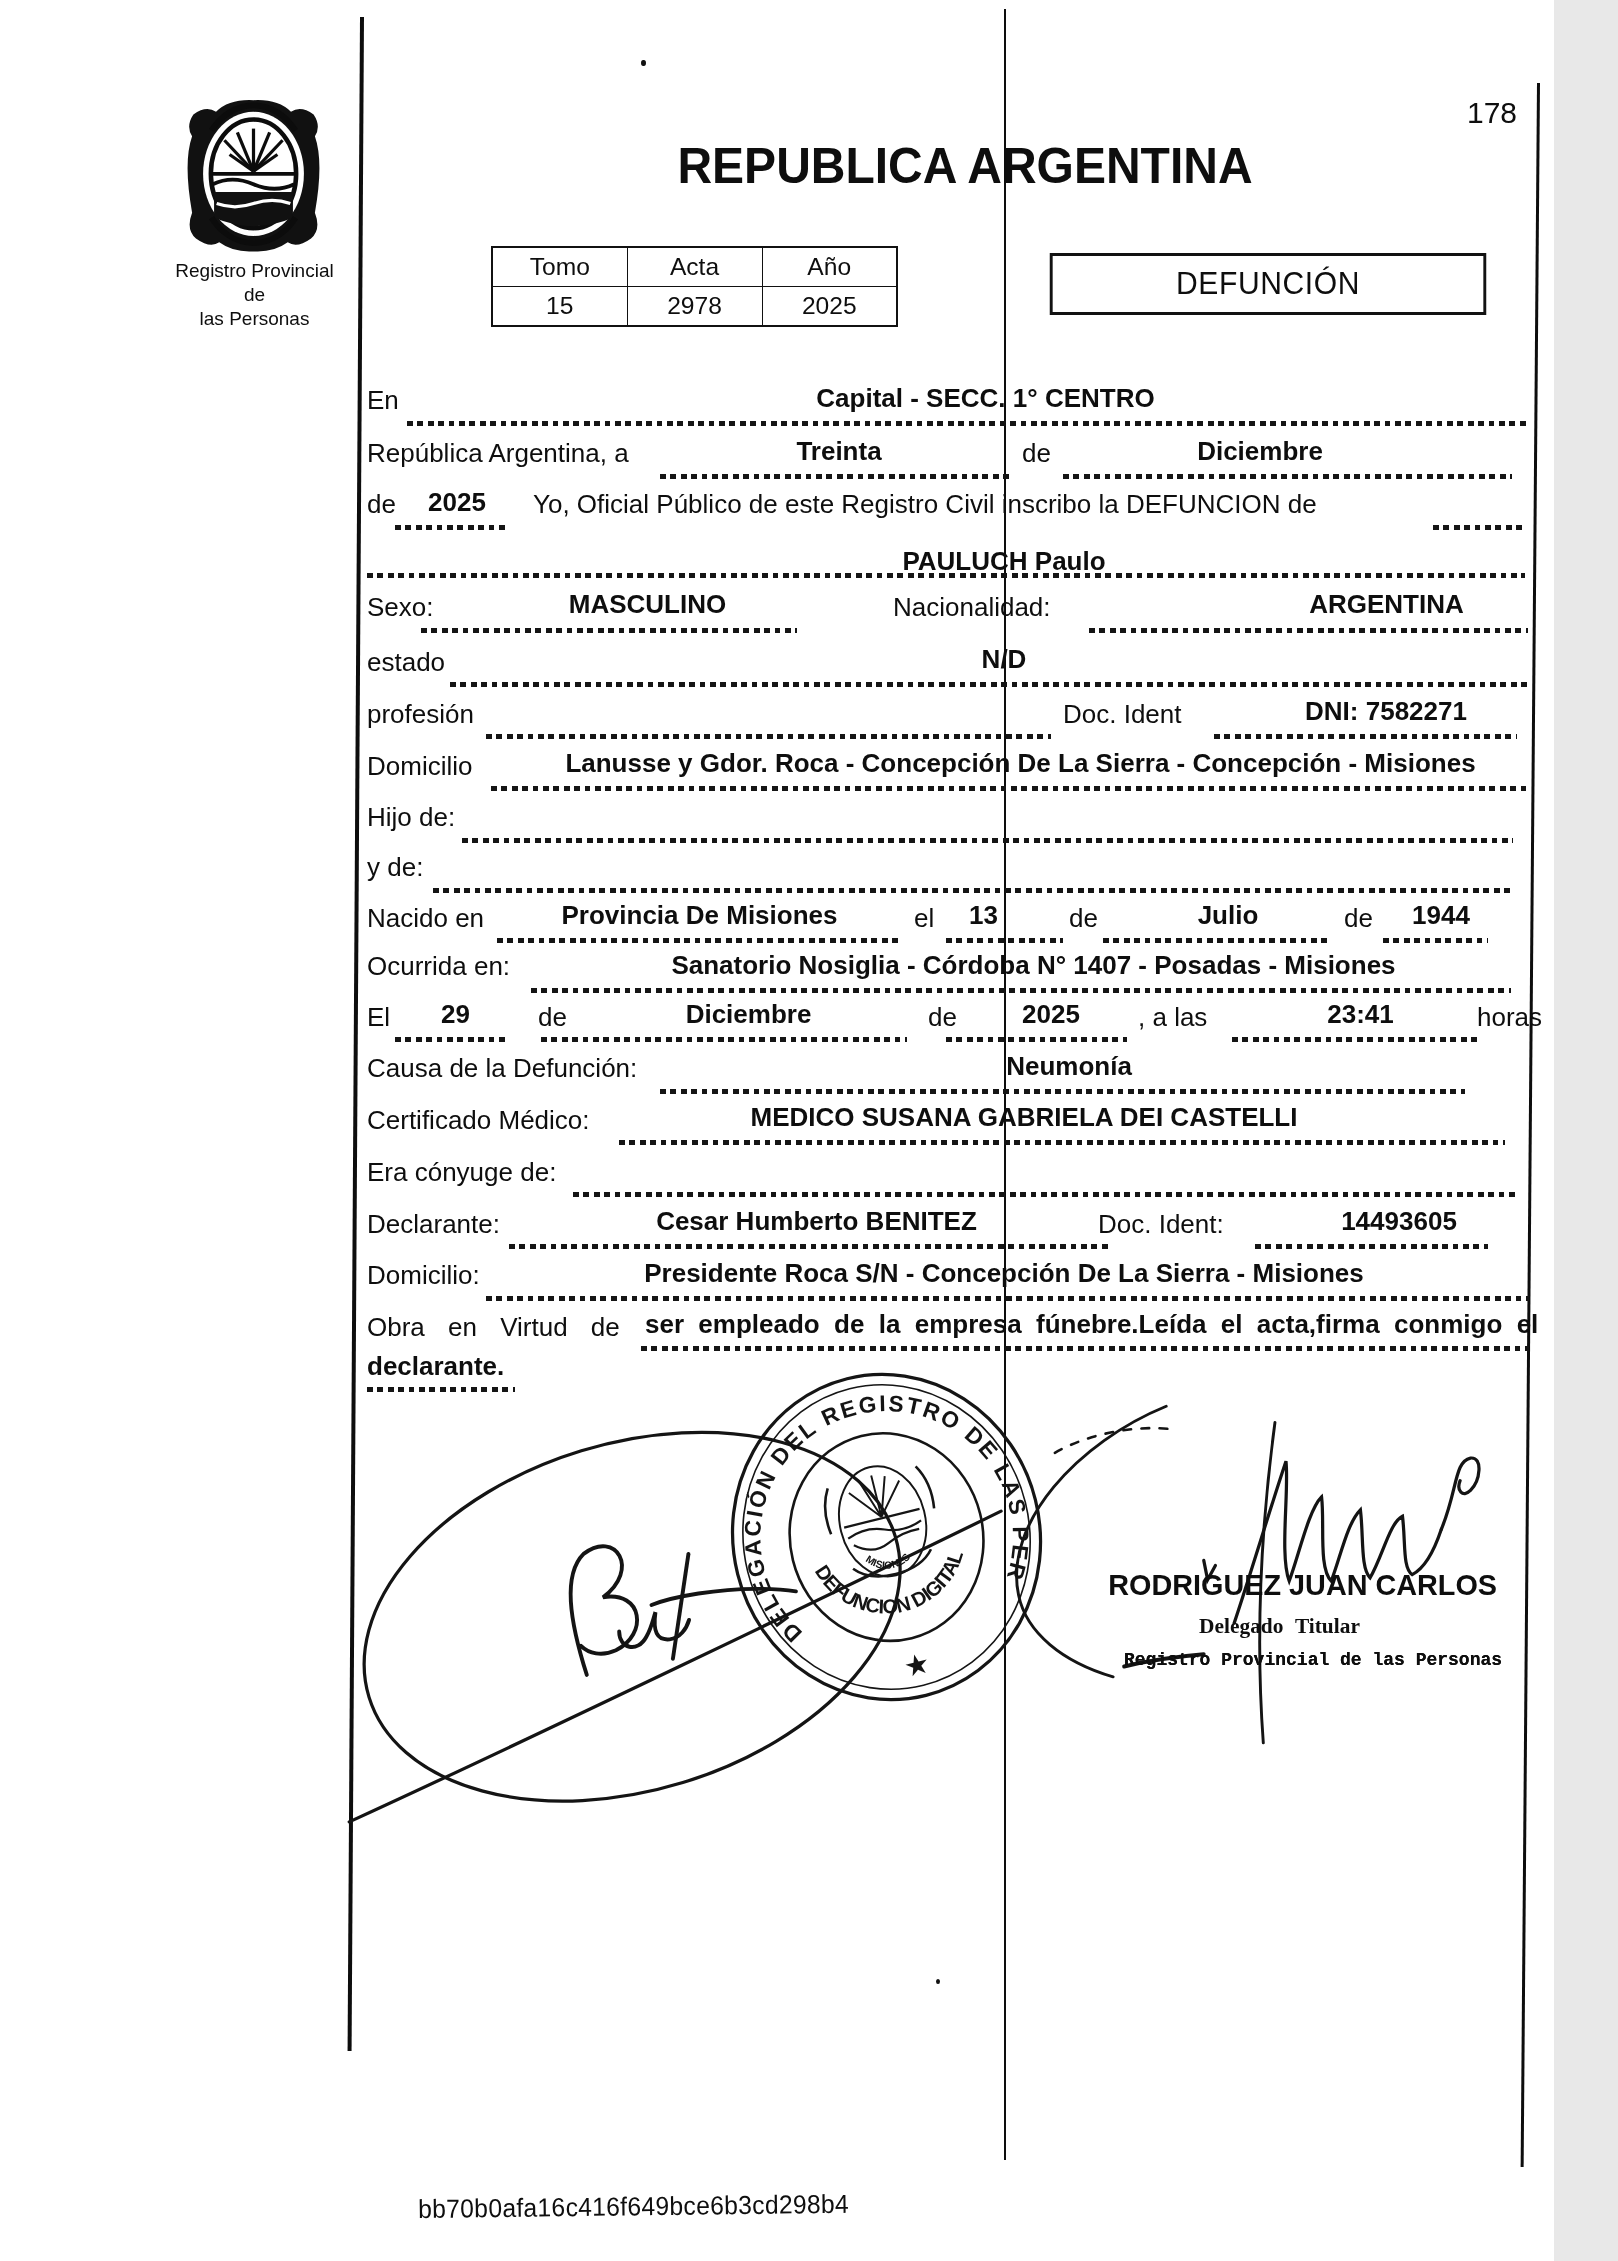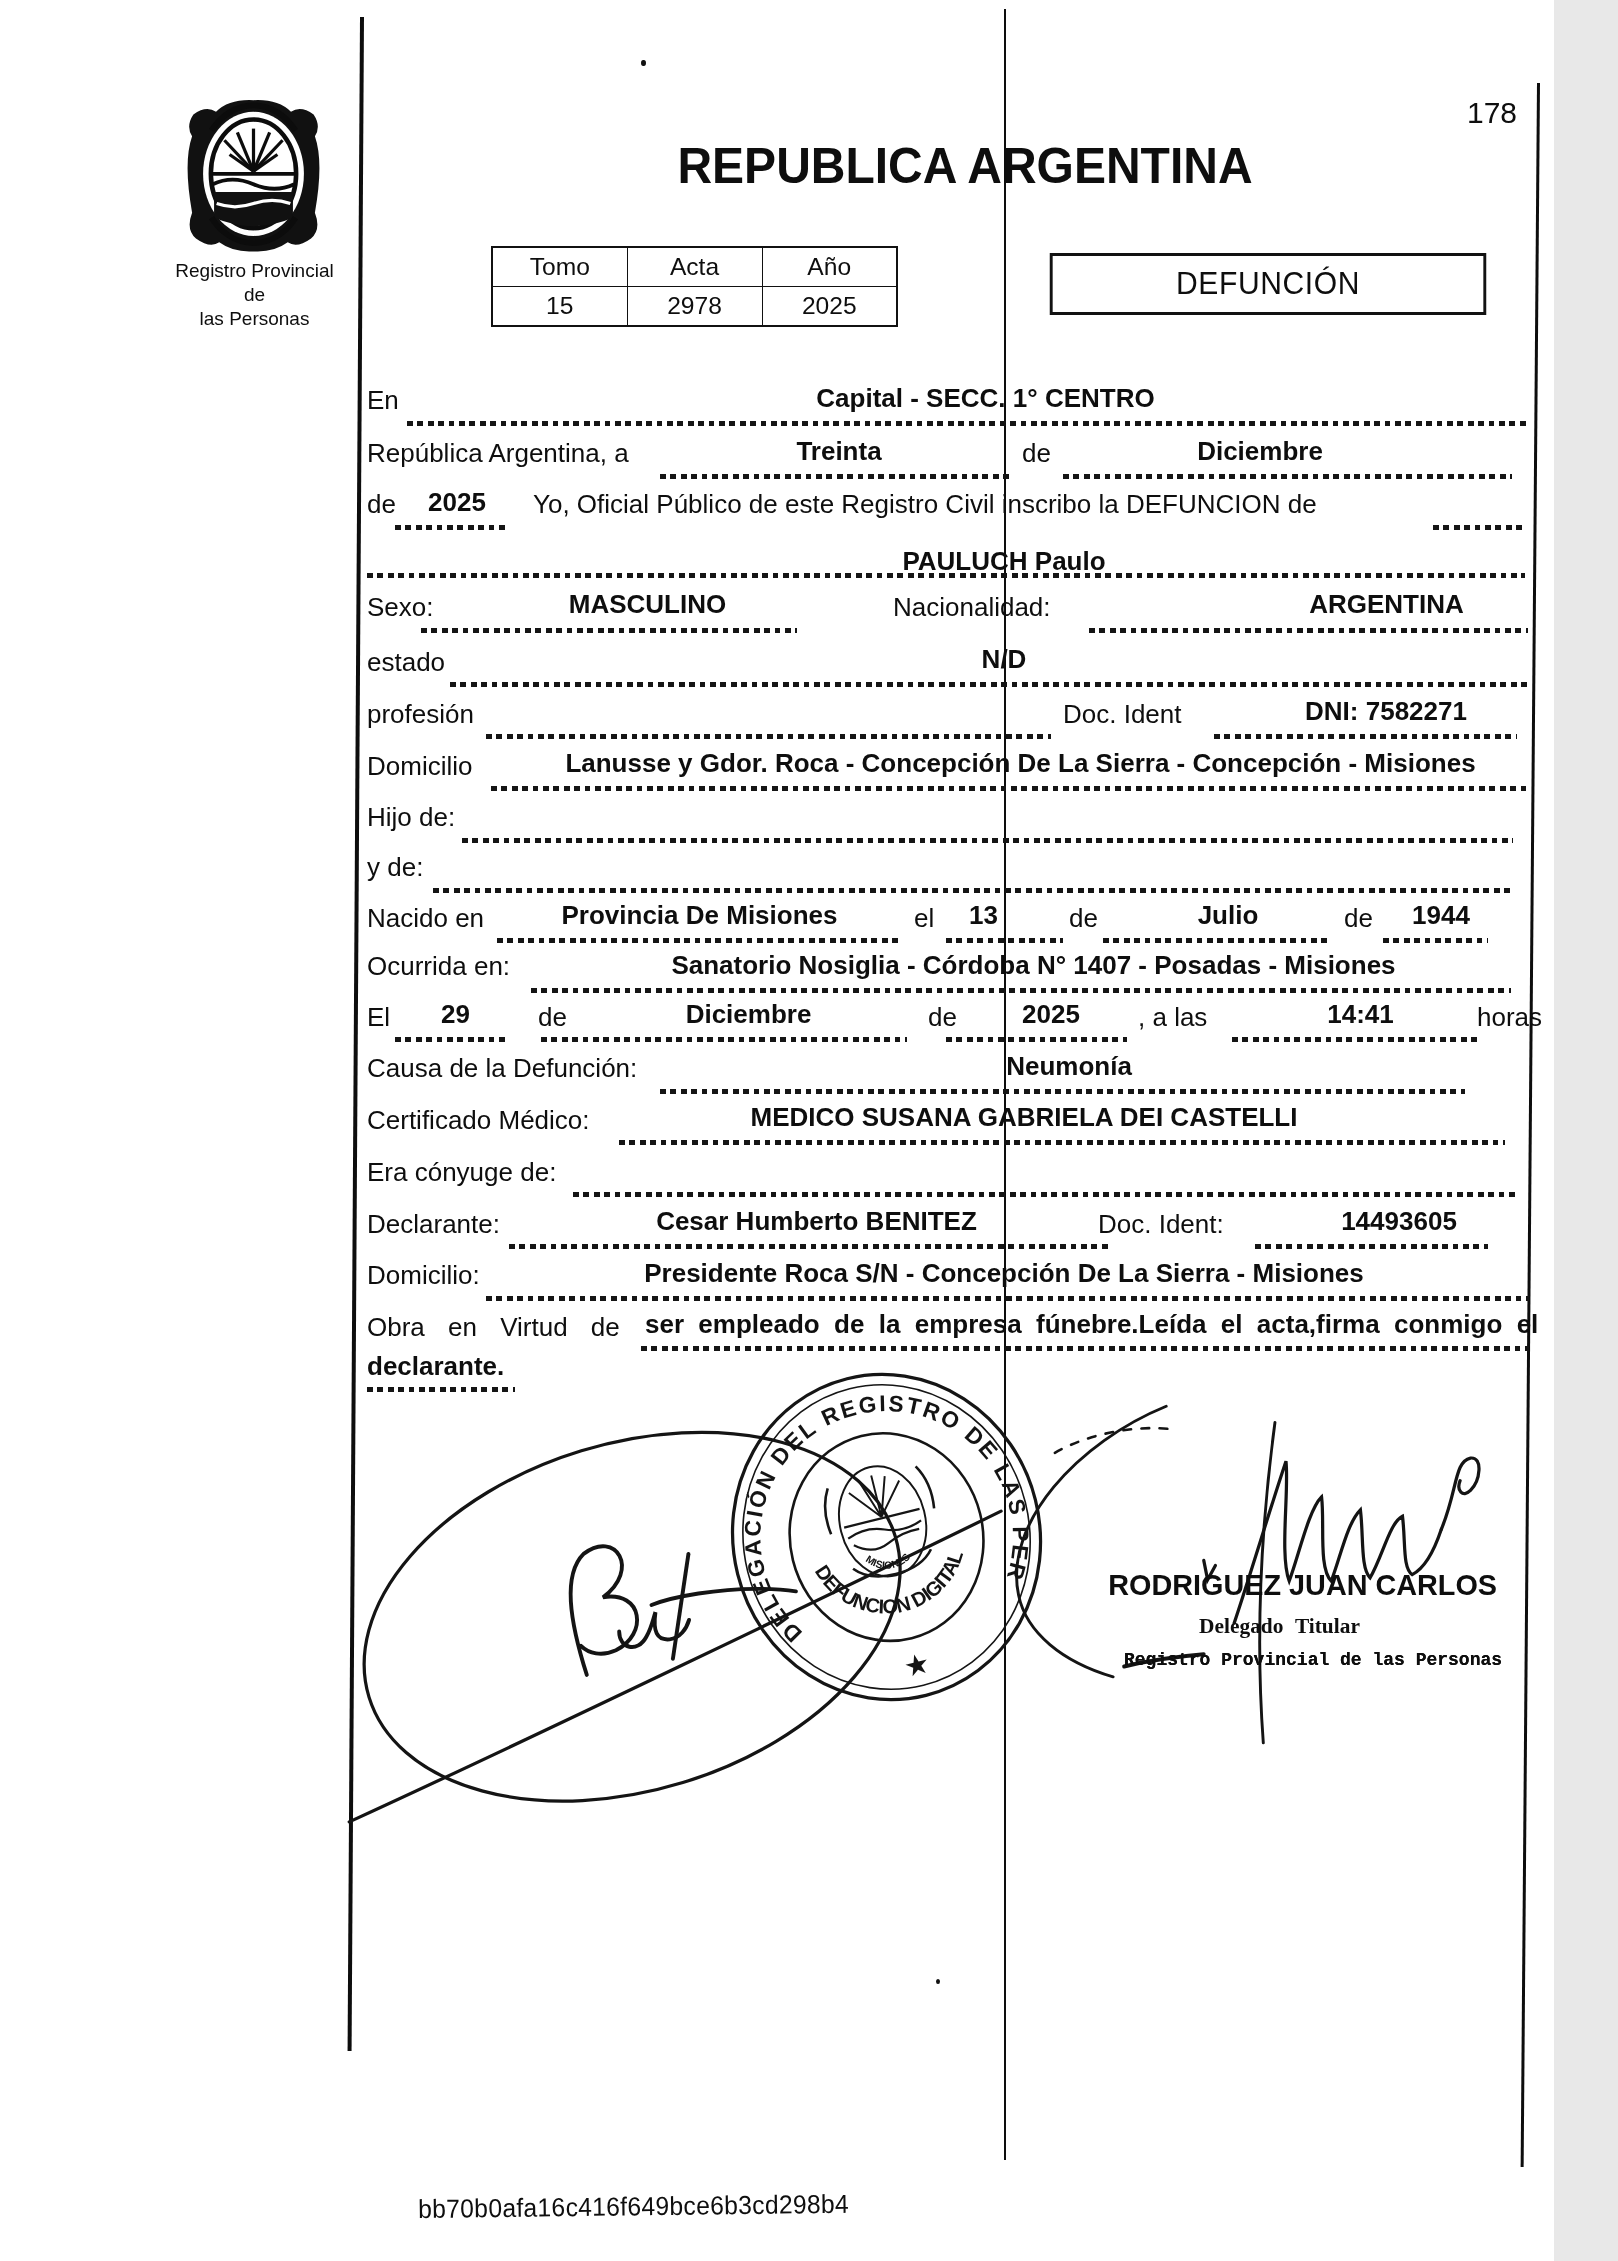--- a/index.html
+++ b/index.html
@@ -216,21 +216,21 @@
   <div class="t b c" id="r12-value">Sanatorio Nosiglia - Córdoba N° 1407 - Posadas - Misiones</div>
   <div class="dot" id="d12"></div>
 
   <div class="t" id="r13-el">El</div>
   <div class="t b" id="r13-day">29</div>
   <div class="t" id="r13-de1">de</div>
   <div class="t b c" id="r13-month">Diciembre</div>
   <div class="t" id="r13-de2">de</div>
   <div class="t b" id="r13-year">2025</div>
   <div class="t" id="r13-alas">, a las</div>
-  <div class="t b c" id="r13-time">14:41</div>
+  <div class="t b c" id="r13-time">23:41</div>
   <div class="t" id="r13-horas">horas</div>
   <div class="dot" id="d13a"></div>
   <div class="dot" id="d13b"></div>
   <div class="dot" id="d13c"></div>
   <div class="dot" id="d13d"></div>
 
   <div class="t" id="r14-label">Causa de la Defunción:</div>
   <div class="t b c" id="r14-value">Neumonía</div>
   <div class="dot" id="d14"></div>
 

